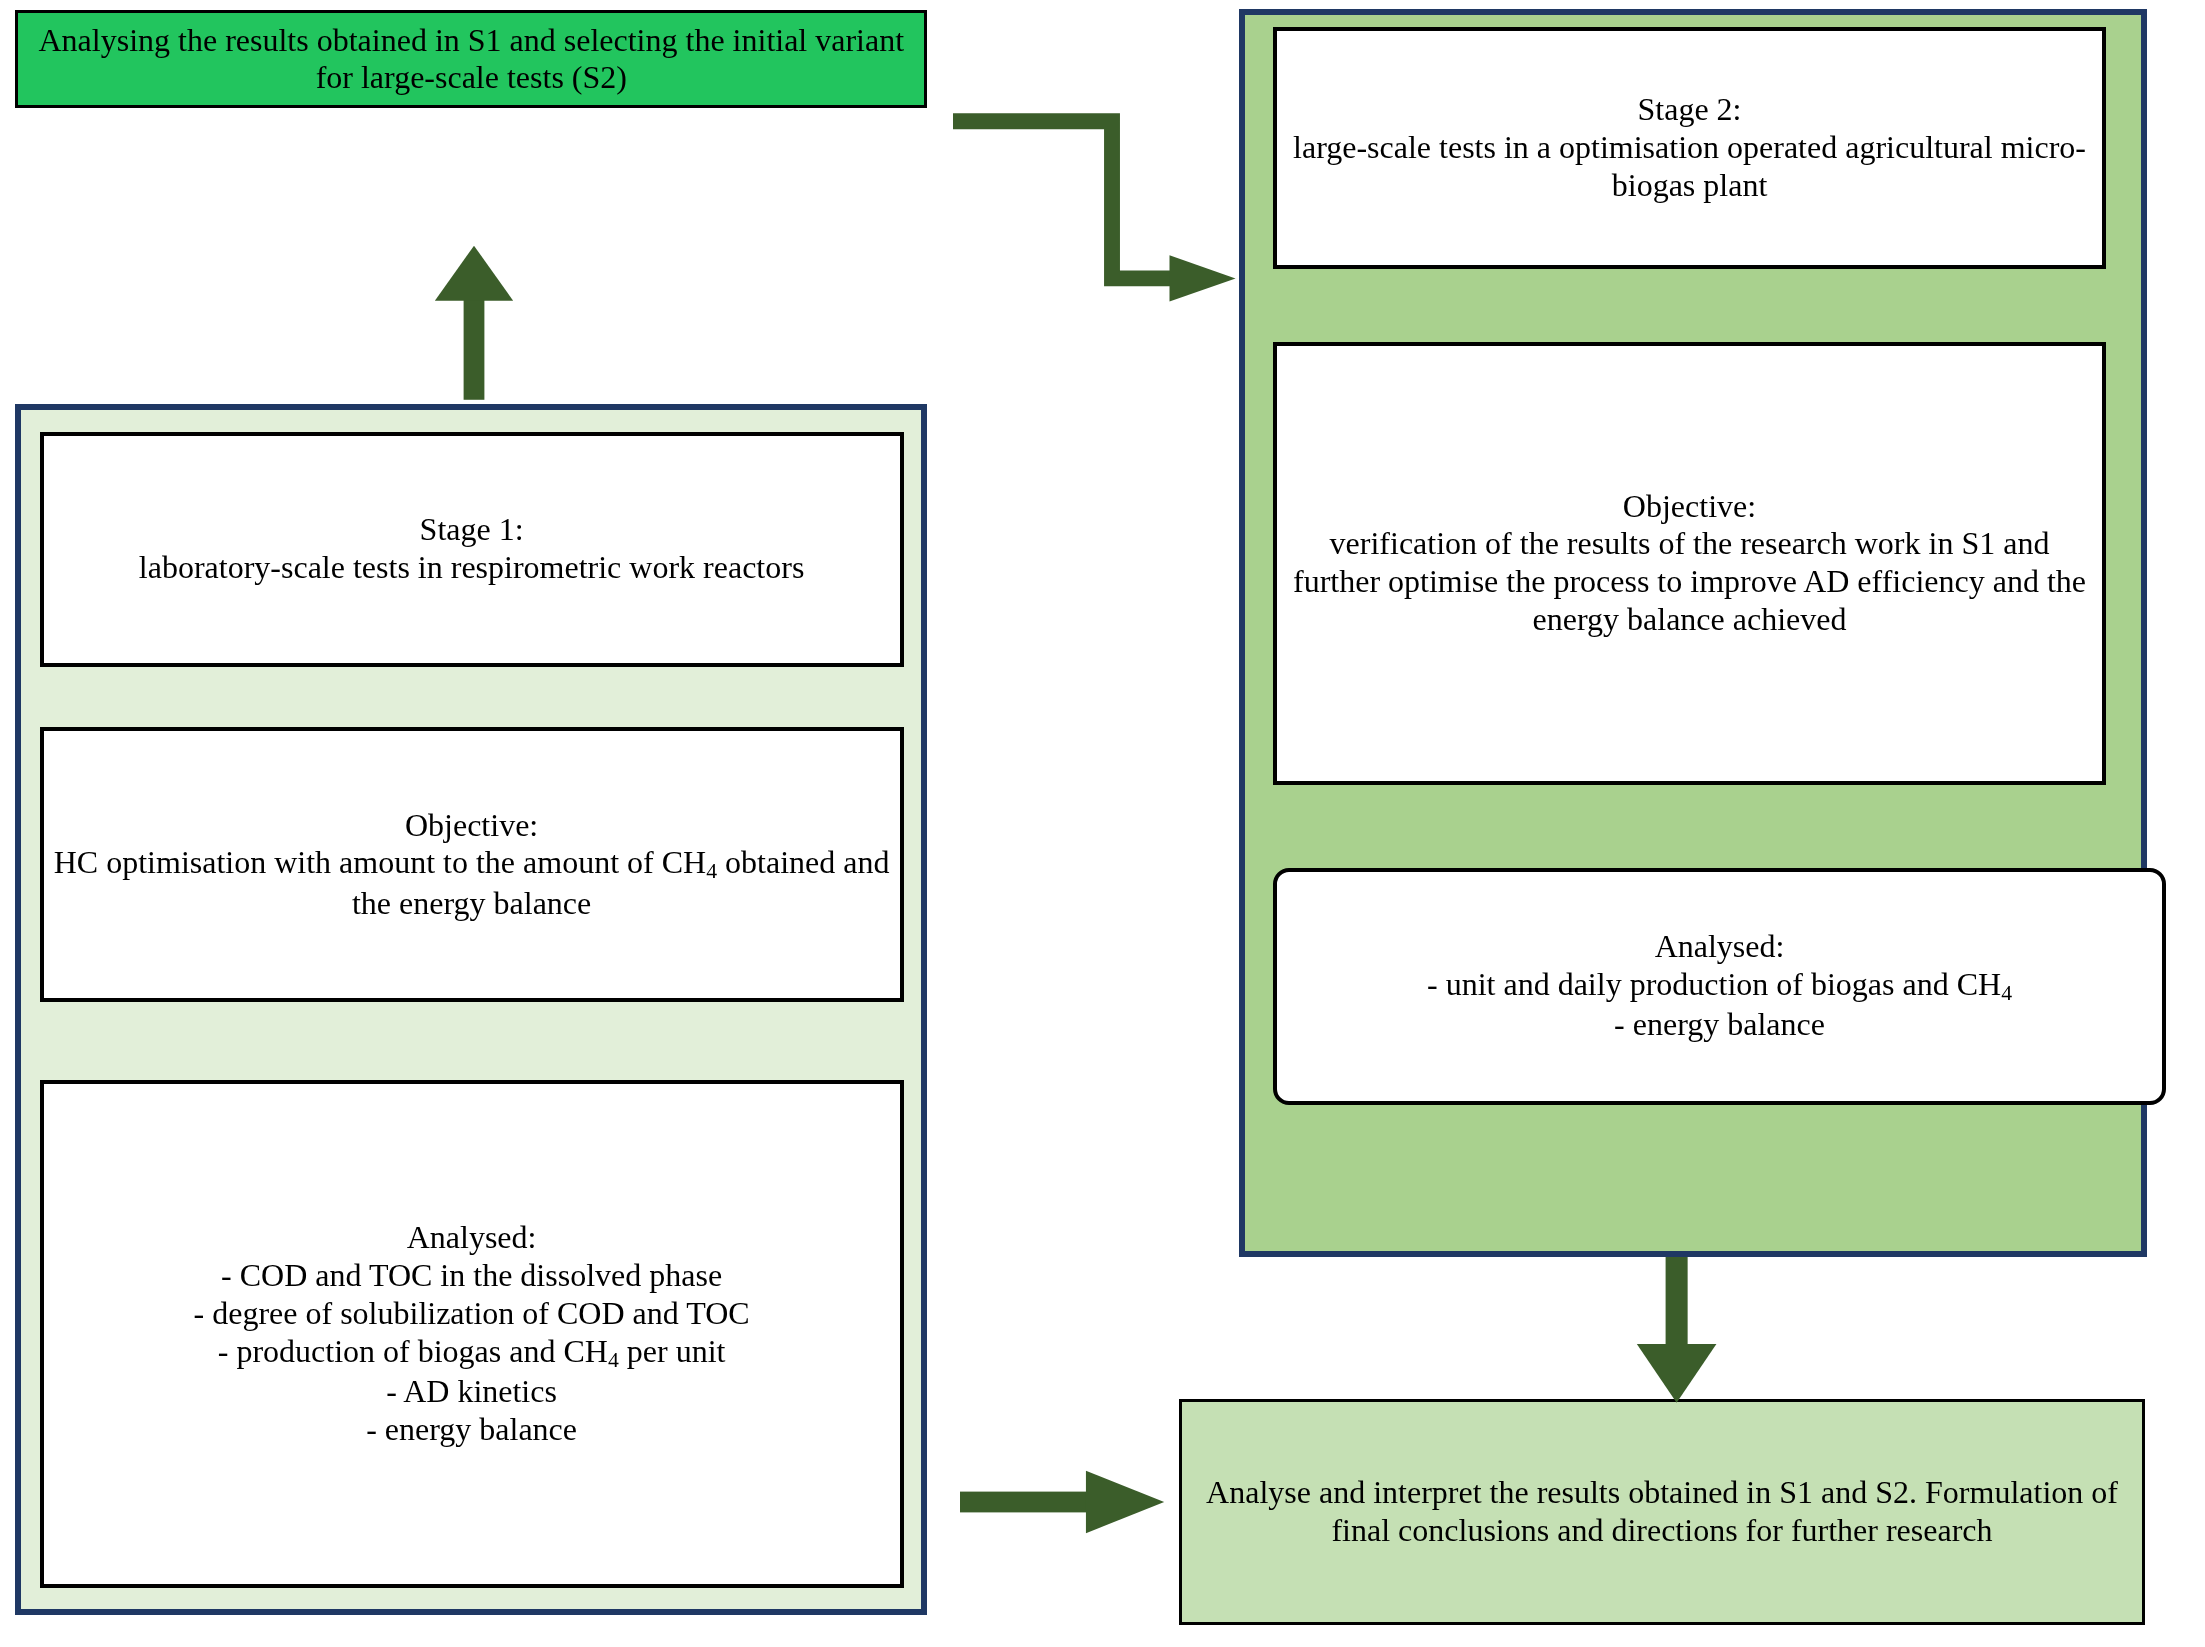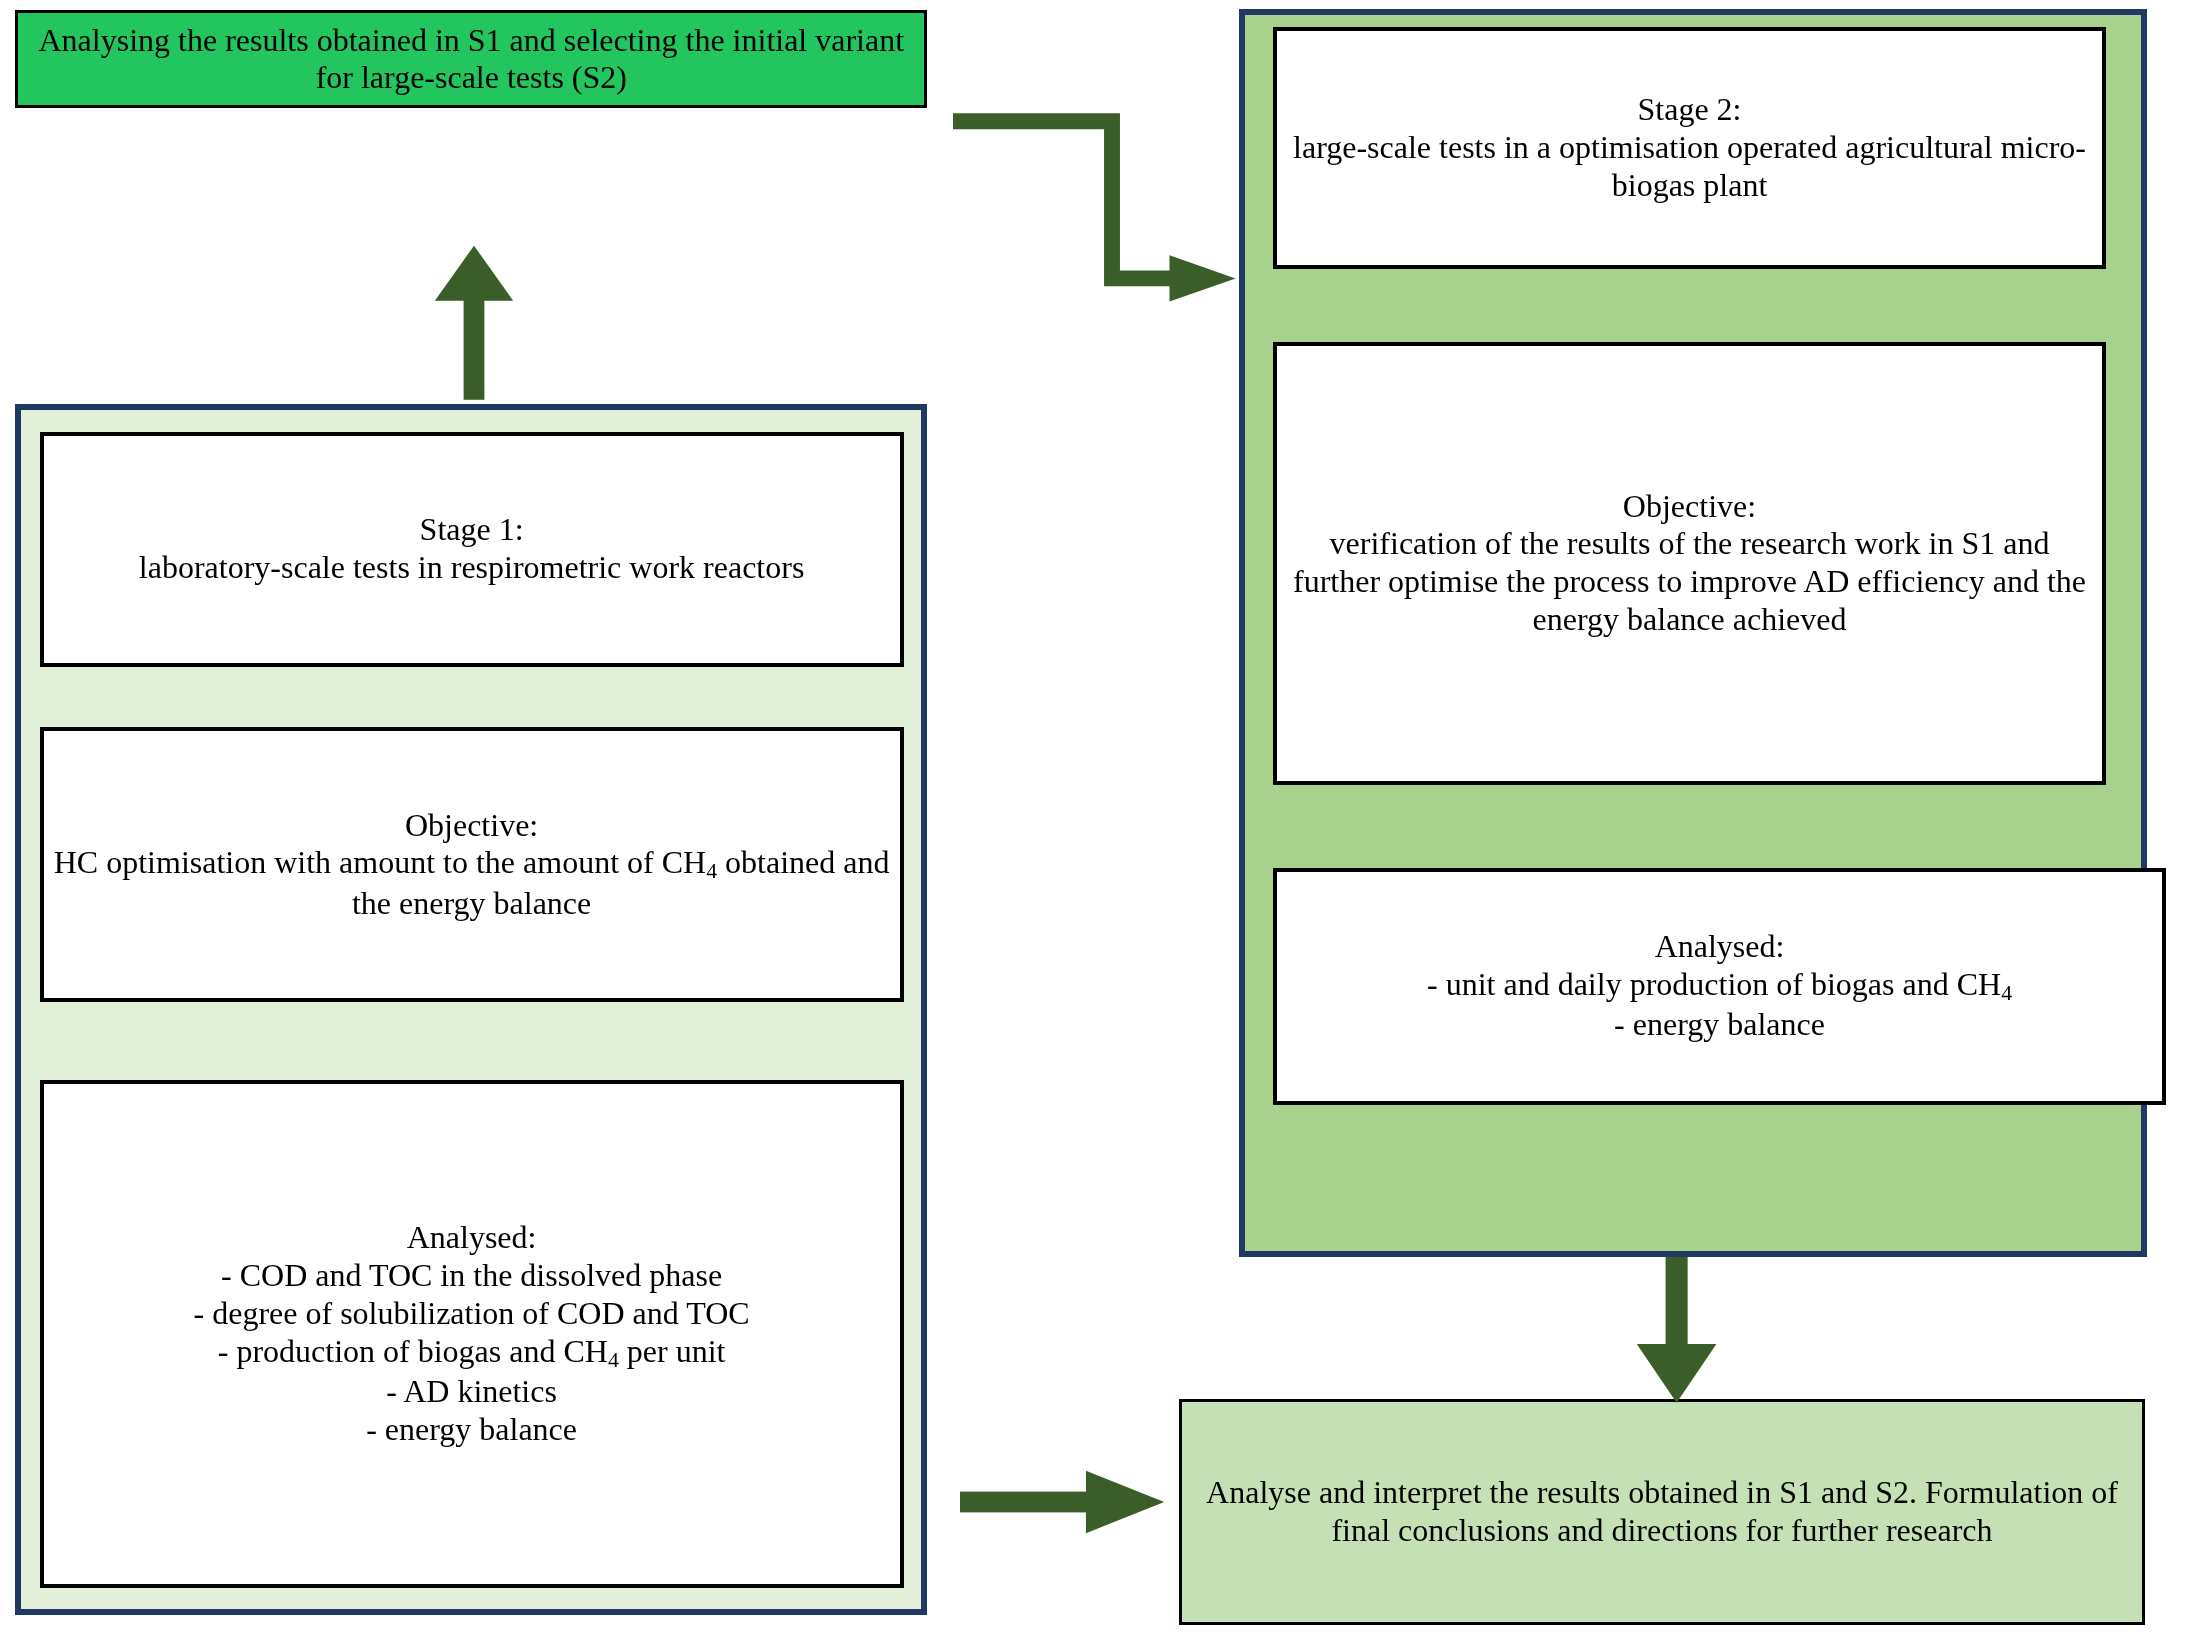--- a/index.html
+++ b/index.html
@@ -62,21 +62,21 @@
 
   
   #stage2-container {
     left: 1239px; top: 8.6px;
     width: 908px; height: 1248px;
     background: #A9D18E;
     border: 6.1px solid #1F3864;
   }
   #s2-stage-card     { position: absolute; left: 28px; top: 12.2px;   width: 833px; height: 242px; }
   #s2-objective-card { position: absolute; left: 28px; top: 327px;  width: 833px; height: 443px; }
-  #s2-analysed-card  { position: absolute; left: 28px; top: 853px; width: 893px; height: 237px; }
+  #s2-analysed-card  { position: absolute; left: 28px; top: 853px; width: 893px; height: 237px; border-radius: 16px; }
   #s2-stage-card .node-text     { font-size: 32px; }
   #s2-objective-card .node-text { font-size: 32px; }
   #s2-analysed-card .node-text  { font-size: 32px; }
 
   
   #conclusion-box {
     left: 1179px; top: 1399px;
     width: 966px; height: 226px;
     background: #C5E0B4;
     border: 3.7px solid #000000;

